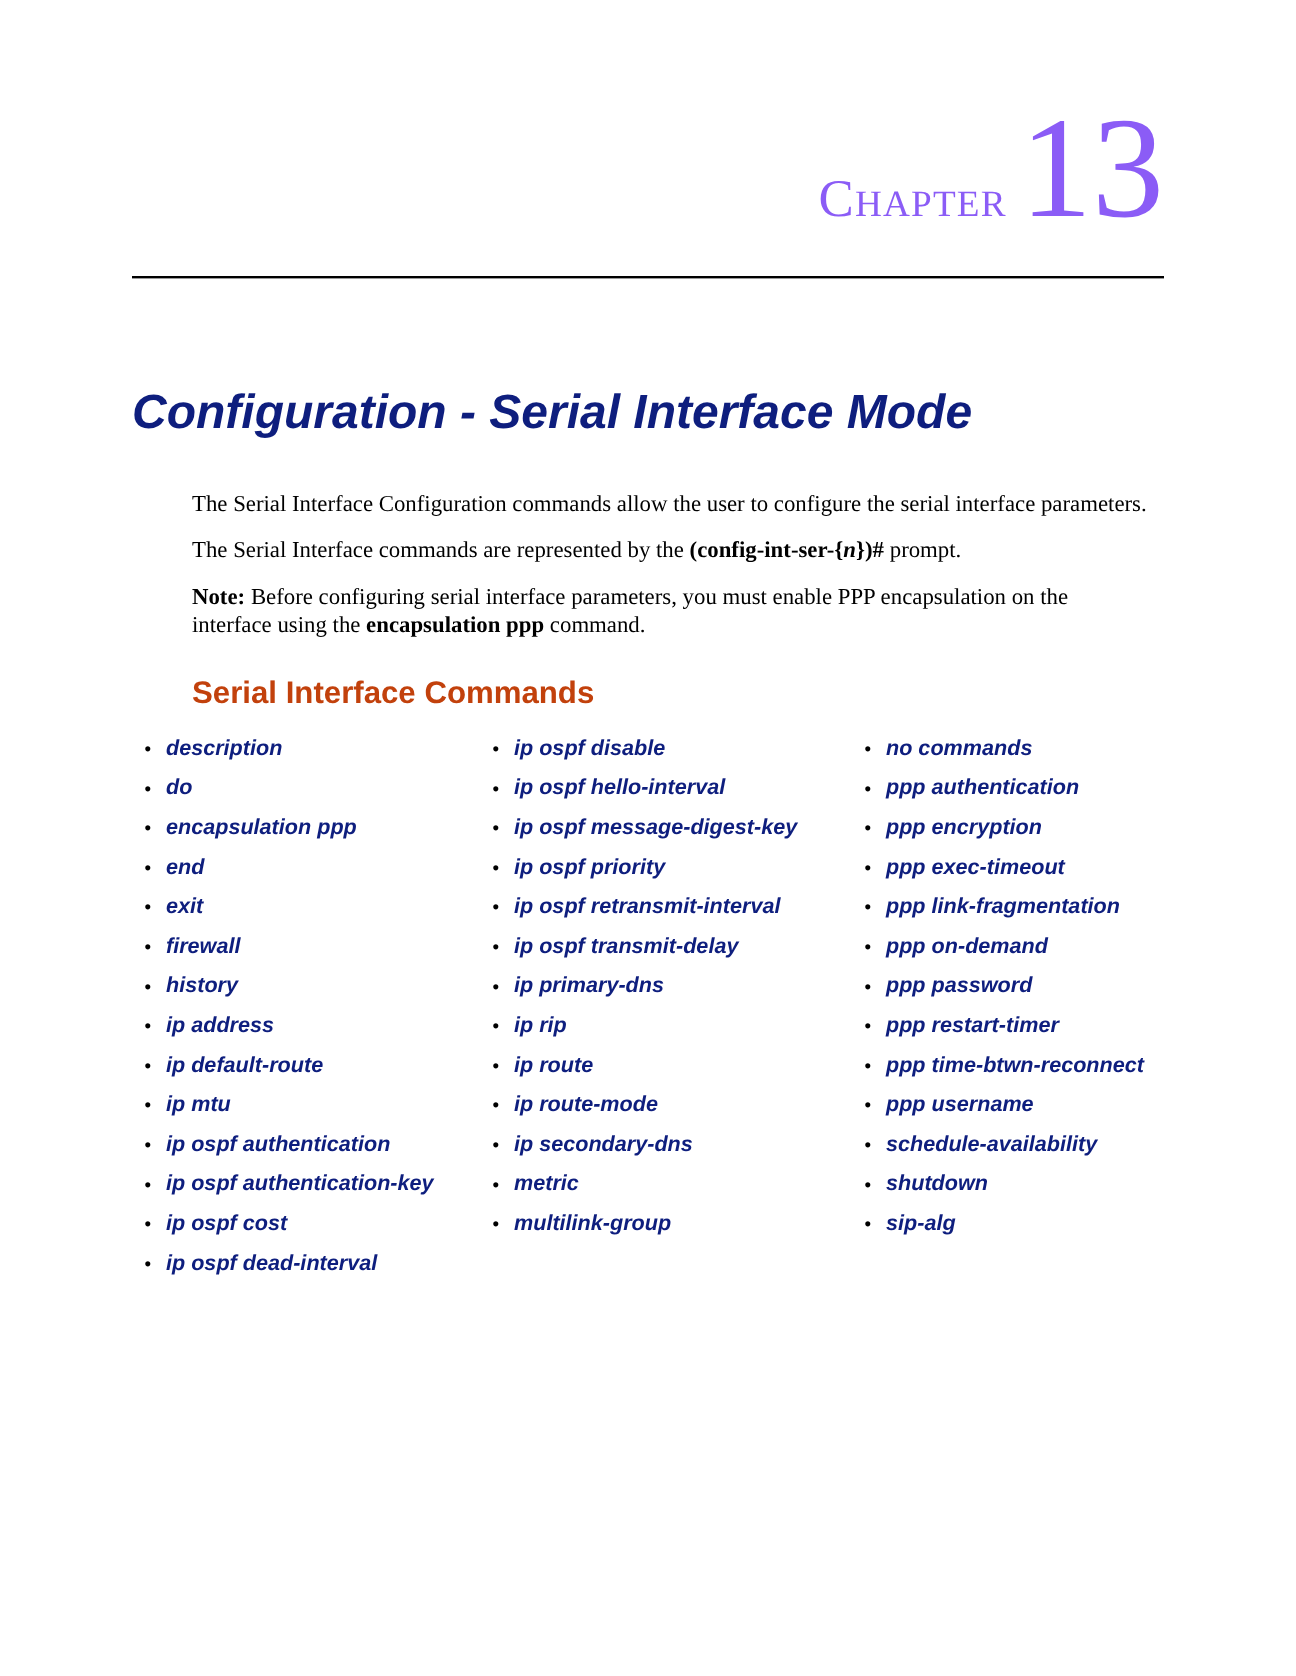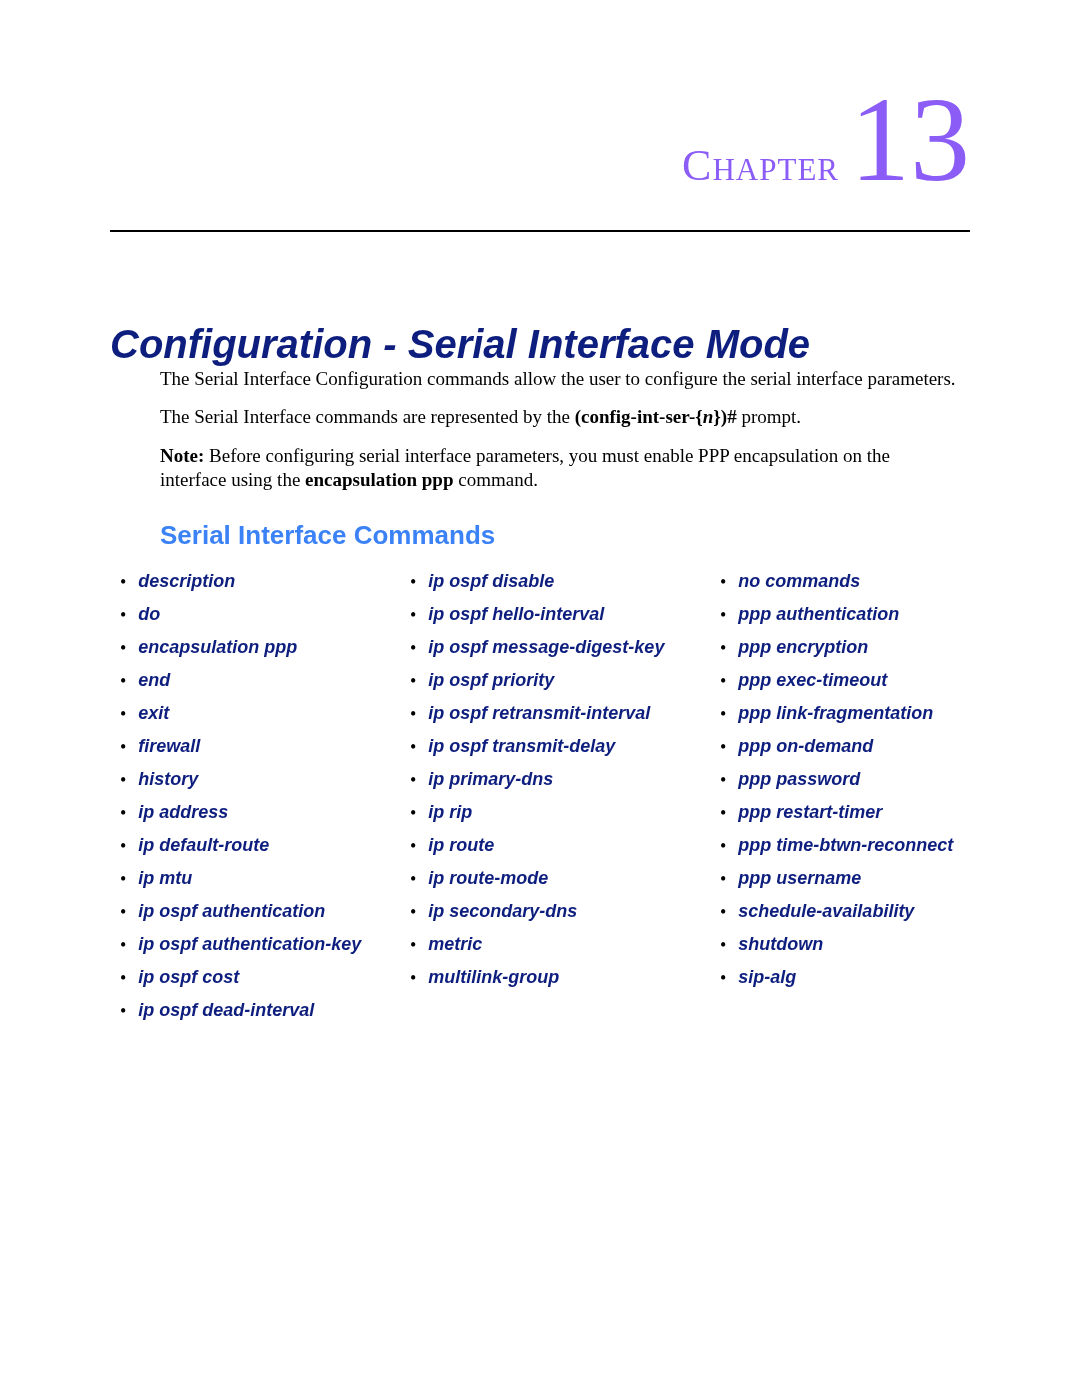--- a/index.html
+++ b/index.html
@@ -37,39 +37,40 @@
       border-top: 2px solid #000;
       margin-top: 10px;
       margin-bottom: 90px;
     }
     .main-title {
       font-family: Arial, Helvetica, sans-serif;
       font-weight: bold;
       font-style: italic;
       font-size: 40px;
       color: #0e1e7e;
+      margin-bottom: 42px;
       margin-left: 0;
     }
     .intro-text {
       margin-left: 50px;
       margin-right: 10px;
       font-size: 19px;
       line-height: 1.28;
     }
     .intro-text p {
       margin-bottom: 14px;
     }
     .intro-text .bold { font-weight: bold; }
     .intro-text .italic { font-style: italic; }
     .intro-text .bold-italic { font-weight: bold; font-style: italic; }
     .section-header {
       font-family: Arial, Helvetica, sans-serif;
       font-weight: bold;
       font-size: 26px;
-      color: #3b82f6;
+      color: #c2410c;
       margin-top: 28px;
       margin-bottom: 20px;
       margin-left: 50px;
     }
     .columns {
       display: flex;
       gap: 0;
       margin-left: 4px;
     }
     .col {

